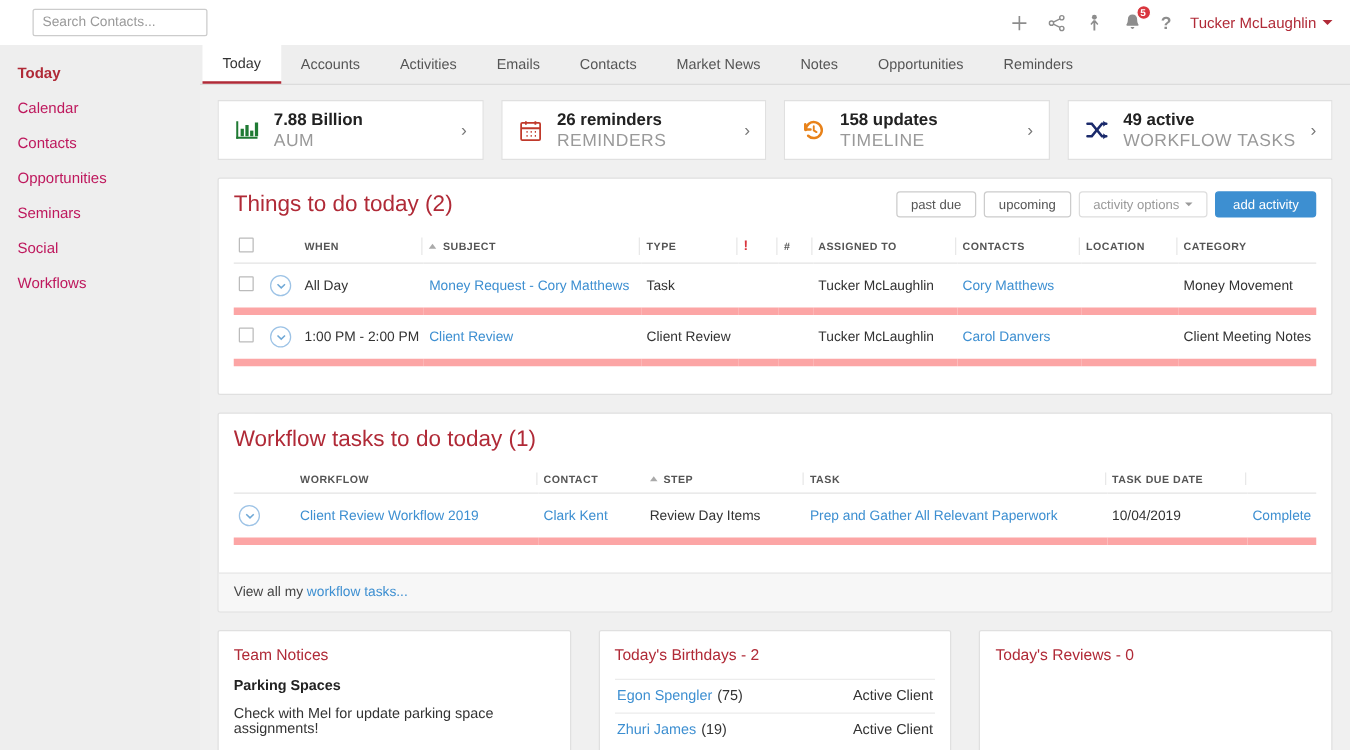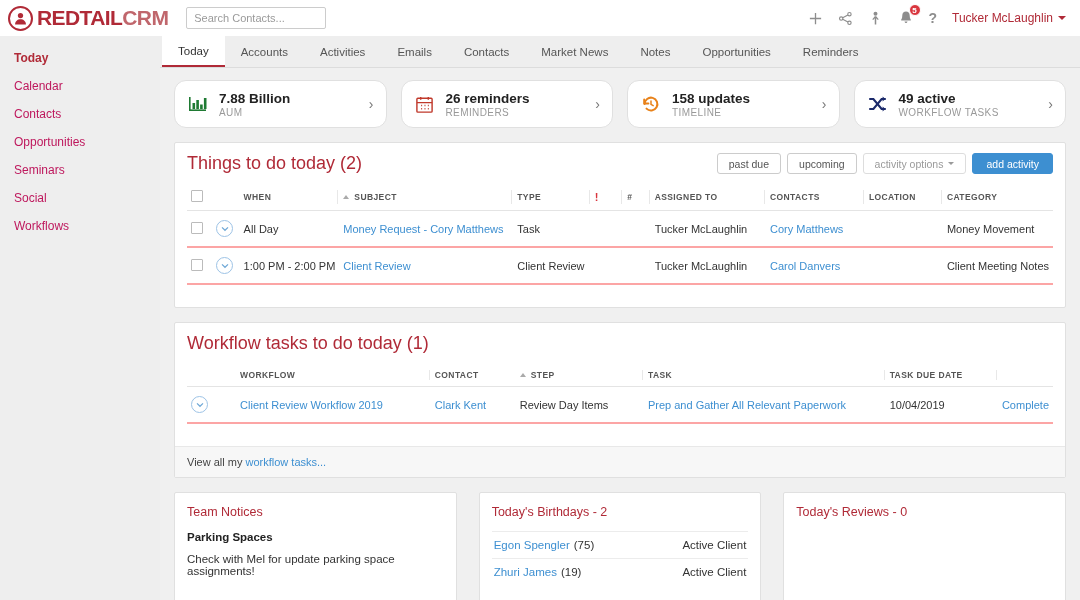--- a/index.html
+++ b/index.html
@@ -129,31 +129,31 @@
   }
 
   .scrollpane { flex: 1; padding: 0 14px; overflow: hidden; }
 
   
   .stats { display: flex; gap: 14px; margin-top: 12px; }
   .stat {
     flex: 1;
     background: #fff;
     border: 1px solid #e0e0e0;
-    border-radius: 12px;
+    border-radius: 0;
     height: 48px;
     display: flex; align-items: center;
     padding: 0 12px;
     gap: 10px;
     cursor: pointer;
   }
   .stat-ico { width: 22px; height: 22px; flex: none; display:flex; align-items:center; justify-content:center;}
   .stat-txt { display: flex; flex-direction: column; gap: 1px; }
   .stat-big { font-size: 13.5px; font-weight: bold; color: #222; }
-  .stat-sub { font-size: 10px; color: #999; letter-spacing: 0.4px; }
+  .stat-sub { font-size: 14px; color: #999; letter-spacing: 0.4px; }
   .stat-arrow { margin-left: auto; color: #777; font-size: 14px; }
 
   
   .panel {
     background: #fff;
     border: 1px solid #e0e0e0;
     border-radius: 2px;
     margin-top: 14px;
   }
   .panel-head {
@@ -212,21 +212,21 @@
     border-left: 3px solid transparent;
     border-right: 3px solid transparent;
     border-bottom: 4px solid #aaa;
     margin-right: 5px;
     vertical-align: 1px;
   }
   .bang { color: #d9363e; font-size: 11px; font-weight: bold; }
   tbody td {
     font-size: 11px;
     padding: 9px 4px;
-    border-bottom: 2px solid #fca5a5;
+    border-bottom: 6px solid #fca5a5;
     color: #333;
     white-space: nowrap;
   }
   .lnk { color: #3d8fd1; cursor: pointer; }
   .chk {
     width: 12px; height: 12px;
     border: 1px solid #bbb; border-radius: 1px;
     background: #fff; display: inline-block;
     cursor: pointer;
   }
@@ -266,29 +266,20 @@
     border-top: 1px solid #ececec;
   }
   .brow .nm { color: #3d8fd1; cursor: pointer; }
   .brow .ag { color: #333; margin-left: 4px; }
   .brow .st { margin-left: auto; color: #333; }
 </style>
 </head>
 <body>
 
 <div class="topbar">
-  <div class="logo-wrap">
-    <span class="logo-mark">
-      <svg width="17" height="17" viewBox="0 0 20 20">
-        <circle cx="10" cy="6.6" r="3.1" fill="#b02a37"></circle>
-        <path d="M3.6 17c0-3.6 2.9-6 6.4-6s6.4 2.4 6.4 6z" fill="#b02a37"></path>
-      </svg>
-    </span>
-    <span class="logo-text"><span class="t1">REDTAIL</span><span class="t2">CRM</span></span>
-  </div>
 
   <input class="search-box" type="text" placeholder="Search Contacts..." style="">
 
   <div class="topbar-right">
     <span class="hicon">
       <svg width="15" height="15" viewBox="0 0 16 16">
           <path d="M8 2v12M2 8h12" stroke="#8d8d8d" stroke-width="1.4" fill="none"></path>
         </svg>
     </span>
     <span class="hicon">

